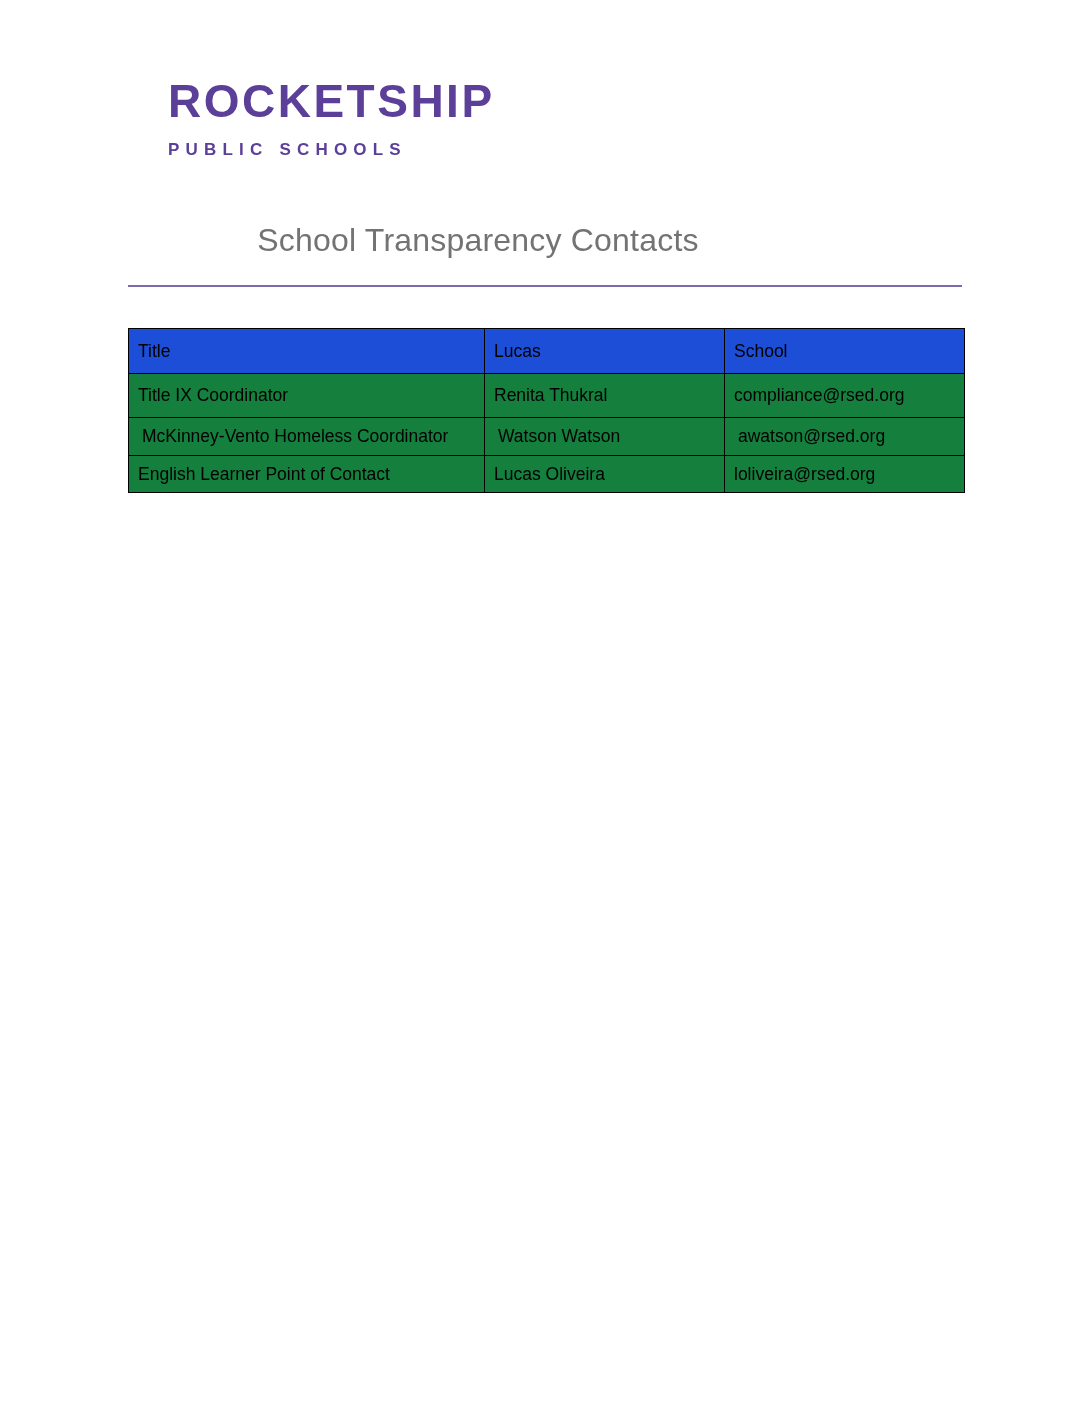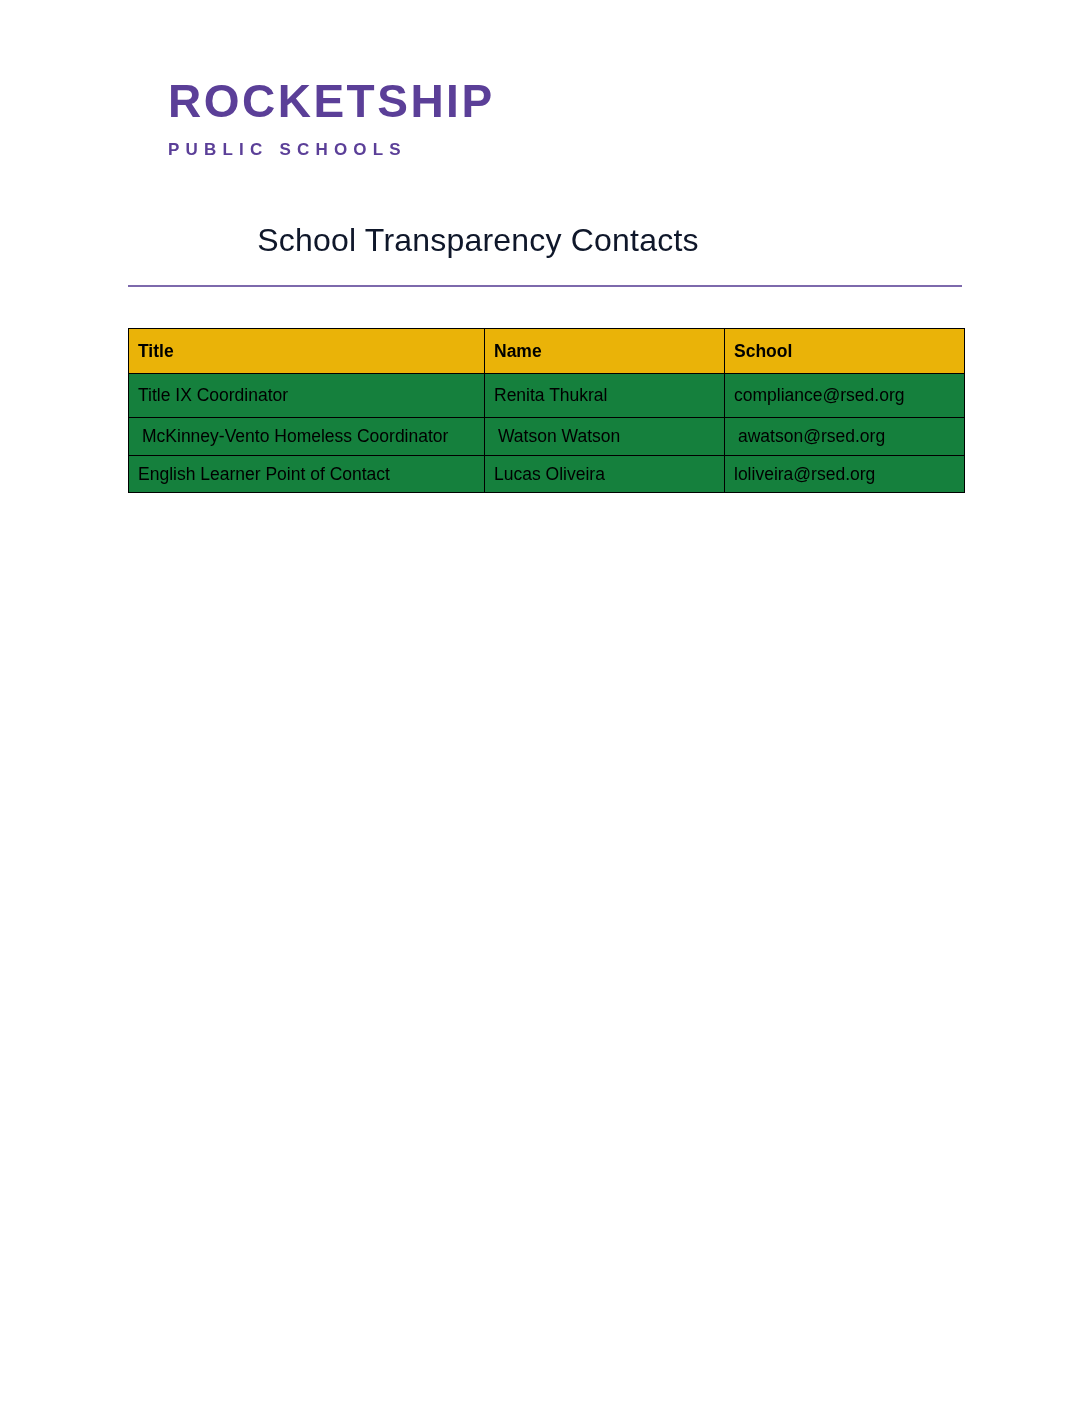--- a/index.html
+++ b/index.html
@@ -53,21 +53,21 @@
 
   
   .doc-title {
     position: absolute;
     left: 0;
     top: 222px;
     width: 956px;
     text-align: center;
     font-size: 32px;
     font-weight: normal;
-    color: #0f172a;
+    color: #737373;
     letter-spacing: 0.2px;
   }
   .title-rule {
     position: absolute;
     left: 128px;
     top: 285px;
     width: 834px;
     height: 2px;
     background: #7d69ac;
   }
@@ -86,22 +86,22 @@
     border: 1px solid #000000;
     padding: 0 9px;
     text-align: left;
     vertical-align: middle;
     font-size: 17.5px;
     color: #000000;
     overflow: hidden;
     white-space: nowrap;
   }
   .contacts-table th {
-    background: #eab308;
-    font-weight: bold;
+    background: #1d4ed8;
+    font-weight: normal;
     height: 44px;
   }
   .contacts-table td {
     background: #15803d;
     font-weight: normal;
   }
   tr.row-0 td { height: 43px; }
   tr.row-1 td { height: 37px; padding-left: 13px; }
   tr.row-2 td { height: 36px; }
   tr.row-3 td { height: 36px; }
@@ -125,21 +125,21 @@
 
   <table class="contacts-table">
     <colgroup>
       <col class="col-title">
       <col class="col-name">
       <col class="col-email">
     </colgroup>
     <thead>
       <tr>
         <th>Title</th>
-        <th>Name</th>
+        <th>Lucas</th>
         <th>School</th>
       </tr>
     </thead>
     <tbody>
       <tr class="row-0">
         <td>Title IX Coordinator</td>
         <td>Renita Thukral</td>
         <td>compliance@rsed.org</td>
       </tr>
       <tr class="row-1">

